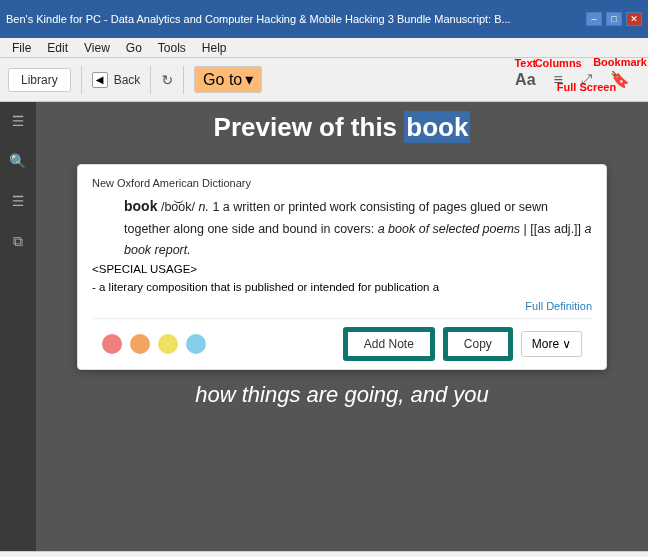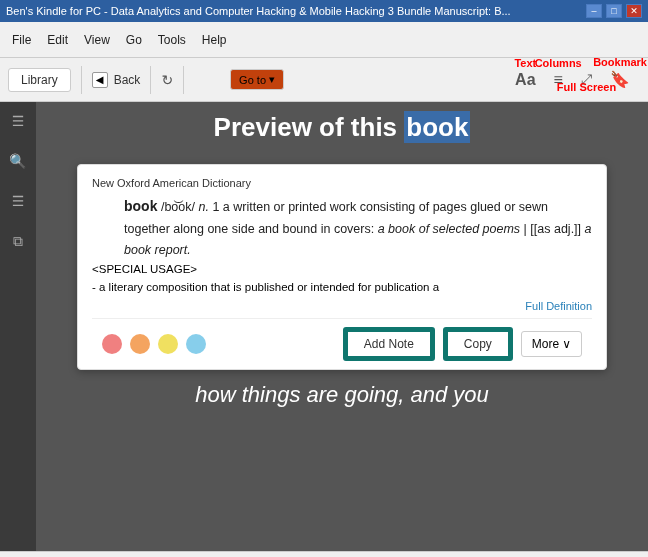--- a/index.html
+++ b/index.html
@@ -1,35 +1,35 @@
 <!DOCTYPE html>
 <html><head>
   <meta charset="utf-8">
   <style>
     * { margin: 0; padding: 0; box-sizing: border-box; }
     body { width: 648px; height: 557px; font-family: 'Segoe UI', Arial, sans-serif; font-size: 12px; overflow: hidden; background: #f0f0f0; }
 
     
     #titlebar {
-      height: 22px;
+      height: 38px;
       background: #2d5fa0;
       display: flex;
       align-items: center;
       justify-content: space-between;
       padding: 0 6px;
       color: white;
       font-size: 11px;
     }
     #titlebar-controls { display: flex; gap: 4px; }
     .title-btn { width: 16px; height: 14px; background: #5a8ad0; border: 1px solid #4a7ac0; color: white; font-size: 9px; display: flex; align-items: center; justify-content: center; cursor: pointer; }
     .title-btn.close { background: #c0392b; }
 
     
     #menubar {
-      height: 36px;
+      height: 20px;
       background: #f0f0f0;
       display: flex;
       align-items: center;
       padding: 0 4px;
       border-bottom: 1px solid #ccc;
       font-size: 12px;
     }
     .menu-item { padding: 2px 8px; cursor: pointer; color: #222; }
 
     
@@ -59,25 +59,25 @@
       border-radius: 2px;
       background: white;
       display: flex; align-items: center; justify-content: center;
       font-size: 10px;
       cursor: pointer;
     }
     .refresh-icon { font-size: 14px; color: #555; cursor: pointer; }
     .goto-btn {
       border: 1px solid #ccc;
       border-radius: 3px;
-      background: #c2410c;
+      background: #fdba74;
       padding: 3px 8px;
-      font-size: 11px;
-      cursor: pointer;
-      display: flex; align-items: center; gap: 3px; margin-left: 36px;
+      font-size: 16px;
+      cursor: pointer;
+      display: flex; align-items: center; gap: 3px;
     }
 
     
     #main {
       display: flex;
       height: calc(557px - 22px - 20px - 44px - 22px);
       overflow: hidden;
     }
 
     

